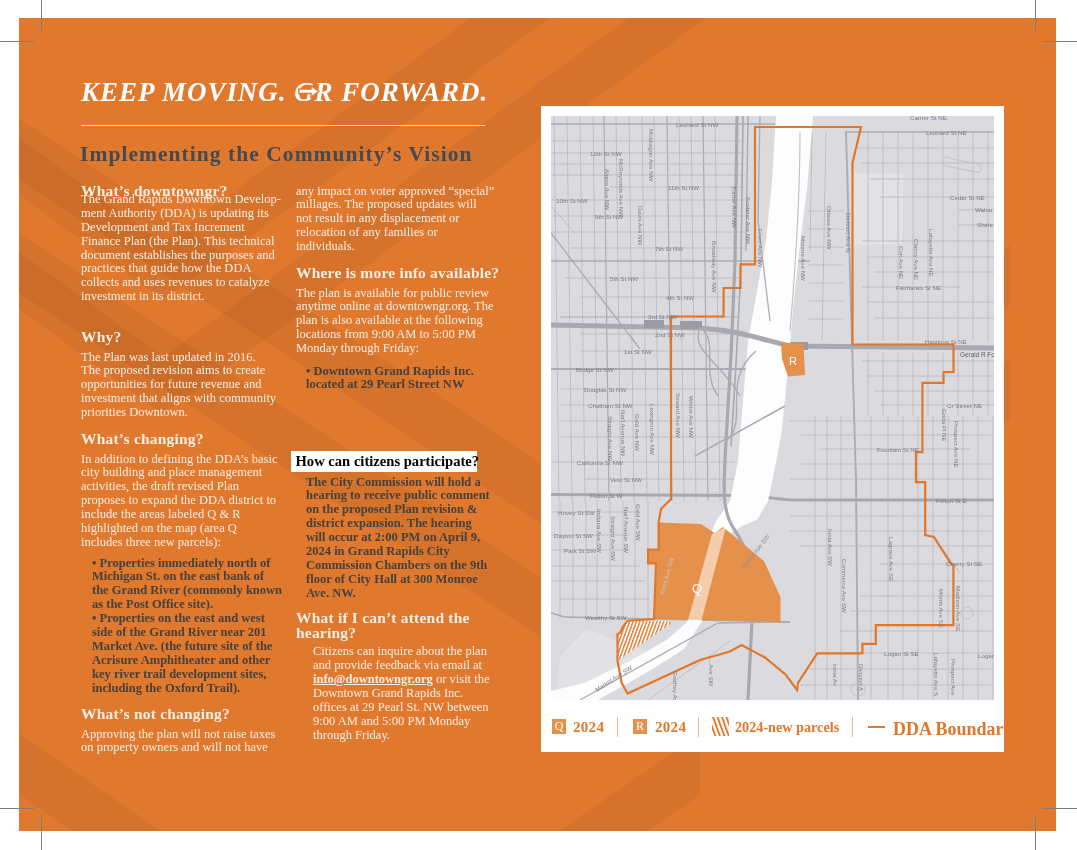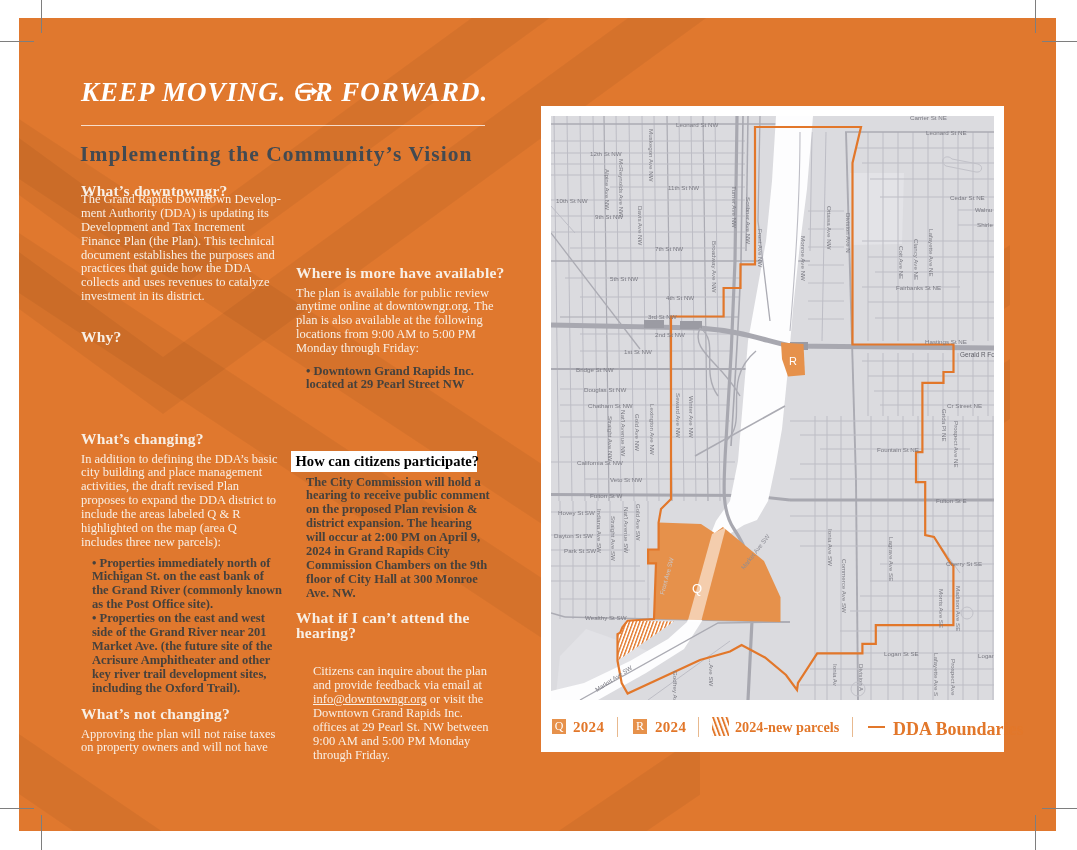--- a/index.html
+++ b/index.html
@@ -297,33 +297,35 @@
         </svg>
  <div class="lg" style="left:194px;font-size:14.2px;letter-spacing:0">2024-new parcels</div>
  <div style="position:absolute;left:311px;top:17px;width:1px;height:20px;background:#E8B98F"></div>
  <div style="position:absolute;left:327px;top:26px;width:17px;height:2.4px;background:#E2772A"></div>
  <div class="lg" style="left:352px;font-size:18px;letter-spacing:0">DDA Boundaries</div>
 </div>
 </div>
 <div class="h" style="left:62px;top:165px;width:200px">What’s downtowngr?</div>
 <div class="p" style="left:62px;top:175px;width:200px">The Grand Rapids Downtown Develop-<br>ment Authority (DDA) is updating its<br>Development and Tax Increment<br>Finance Plan (the Plan). This technical<br>document establishes the purposes and<br>practices that guide how the DDA<br>collects and uses revenues to catalyze<br>investment in its district.</div>
 <div class="h" style="left:62px;top:311px;width:200px">Why?</div>
+<div class="p" style="left:62px;top:332.5px;width:200px">The Plan was last updated in 2016.<br>The proposed revision aims to create<br>opportunities for future revenue and<br>investment that aligns with community<br>priorities Downtown.</div>
 <div class="h" style="left:62px;top:413px;width:200px">What’s changing?</div>
 <div class="p" style="left:62px;top:434.5px;width:200px">In addition to defining the DDA’s basic<br>city building and place management<br>activities, the draft revised Plan<br>proposes to expand the DDA district to<br>include the areas labeled Q &amp; R<br>highlighted on the map (area Q<br>includes three new parcels):</div>
 <div class="b" style="left:73px;top:538.5px;width:200px">• Properties immediately north of<br>Michigan St. on the east bank of<br>the Grand River (commonly known<br>as the Post Office site).<br>• Properties on the east and west<br>side of the Grand River near 201<br>Market Ave. (the future site of the<br>Acrisure Amphitheater and other<br>key river trail development sites,<br>including the Oxford Trail).</div>
 <div class="h" style="left:62px;top:688px;width:200px">What’s not changing?</div>
 <div class="p" style="left:62px;top:709.5px;width:200px">Approving the plan will not raise taxes<br>on property owners and will not have</div>
-<div class="h" style="left:277px;top:247px;width:200px">Where is more have available?</div>
+<div class="p" style="left:277px;top:166.5px;width:200px">any impact on voter approved “special”<br>millages. The proposed updates will<br>not result in any displacement or<br>relocation of any families or<br>individuals.</div>
+<div class="h" style="left:277px;top:247px;width:200px">Where is more info available?</div>
 <div class="p" style="left:277px;top:268.5px;width:200px">The plan is available for public review<br>anytime online at downtowngr.org. The<br>plan is also available at the following<br>locations from 9:00 AM to 5:00 PM<br>Monday through Friday:</div>
 <div class="b" style="left:287px;top:346.5px;width:200px">• Downtown Grand Rapids Inc.<br>located at 29 Pearl Street NW</div>
 <div style="position:absolute;left:271.7px;top:432.5px;width:186px;height:21px;background:#fff"></div>
 <div style="position:absolute;left:276.5px;top:435px;font:bold 14.6px 'Liberation Serif',serif;color:#000000">How can citizens participate?</div>
 <div class="b" style="left:287px;top:457.5px;width:200px">The City Commission will hold a<br>hearing to receive public comment<br>on the proposed Plan revision &amp;<br>district expansion. The hearing<br>will occur at 2:00 PM on April 9,<br>2024 in Grand Rapids City<br>Commission Chambers on the 9th<br>floor of City Hall at 300 Monroe<br>Ave. NW.</div>
 <div class="hw" style="left:277px;top:592px;width:200px">What if I can’t attend the<br>hearing?</div>
-<div class="p8" style="left:294px;top:646px;width:200px">Citizens can inquire about the plan<br>and provide feedback via email at<br><span style="text-decoration:underline;font-weight:normal">info@downtowngr.org</span> or visit the<br>Downtown Grand Rapids Inc.<br>offices at 29 Pearl St. NW between<br>9:00 AM and 5:00 PM Monday<br>through Friday.</div>
+<div class="p8" style="left:294px;top:626px;width:200px">Citizens can inquire about the plan<br>and provide feedback via email at<br><span style="text-decoration:underline;font-weight:bold">info@downtowngr.org</span> or visit the<br>Downtown Grand Rapids Inc.<br>offices at 29 Pearl St. NW between<br>9:00 AM and 5:00 PM Monday<br>through Friday.</div>
 </div>
 <div class="crop" style="left:41px;top:0;width:1px;height:33px"></div>
 <div class="crop" style="left:0;top:41px;width:34px;height:1px"></div>
 <div class="crop" style="left:1034.5px;top:0;width:1px;height:33px"></div>
 <div class="crop" style="left:1042px;top:41px;width:35px;height:1px"></div>
 <div class="crop" style="left:41px;top:815px;width:1px;height:35px"></div>
 <div class="crop" style="left:0;top:807.5px;width:34px;height:1px"></div>
 <div class="crop" style="left:1034.5px;top:815px;width:1px;height:35px"></div>
 <div class="crop" style="left:1042px;top:807.5px;width:35px;height:1px"></div>
 </body></html>

